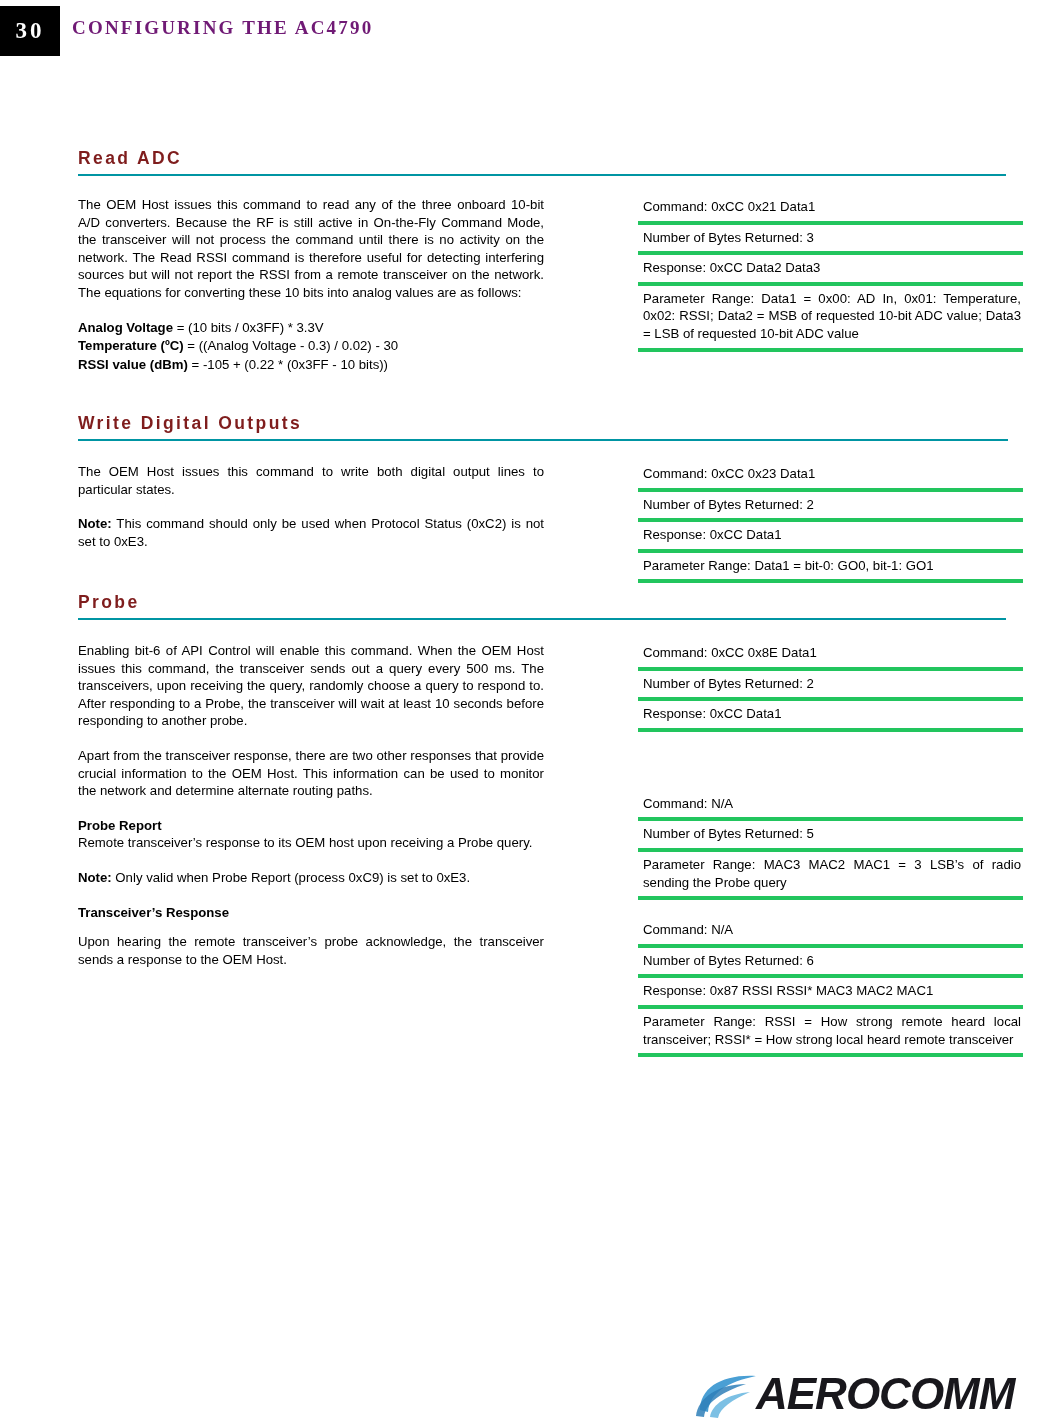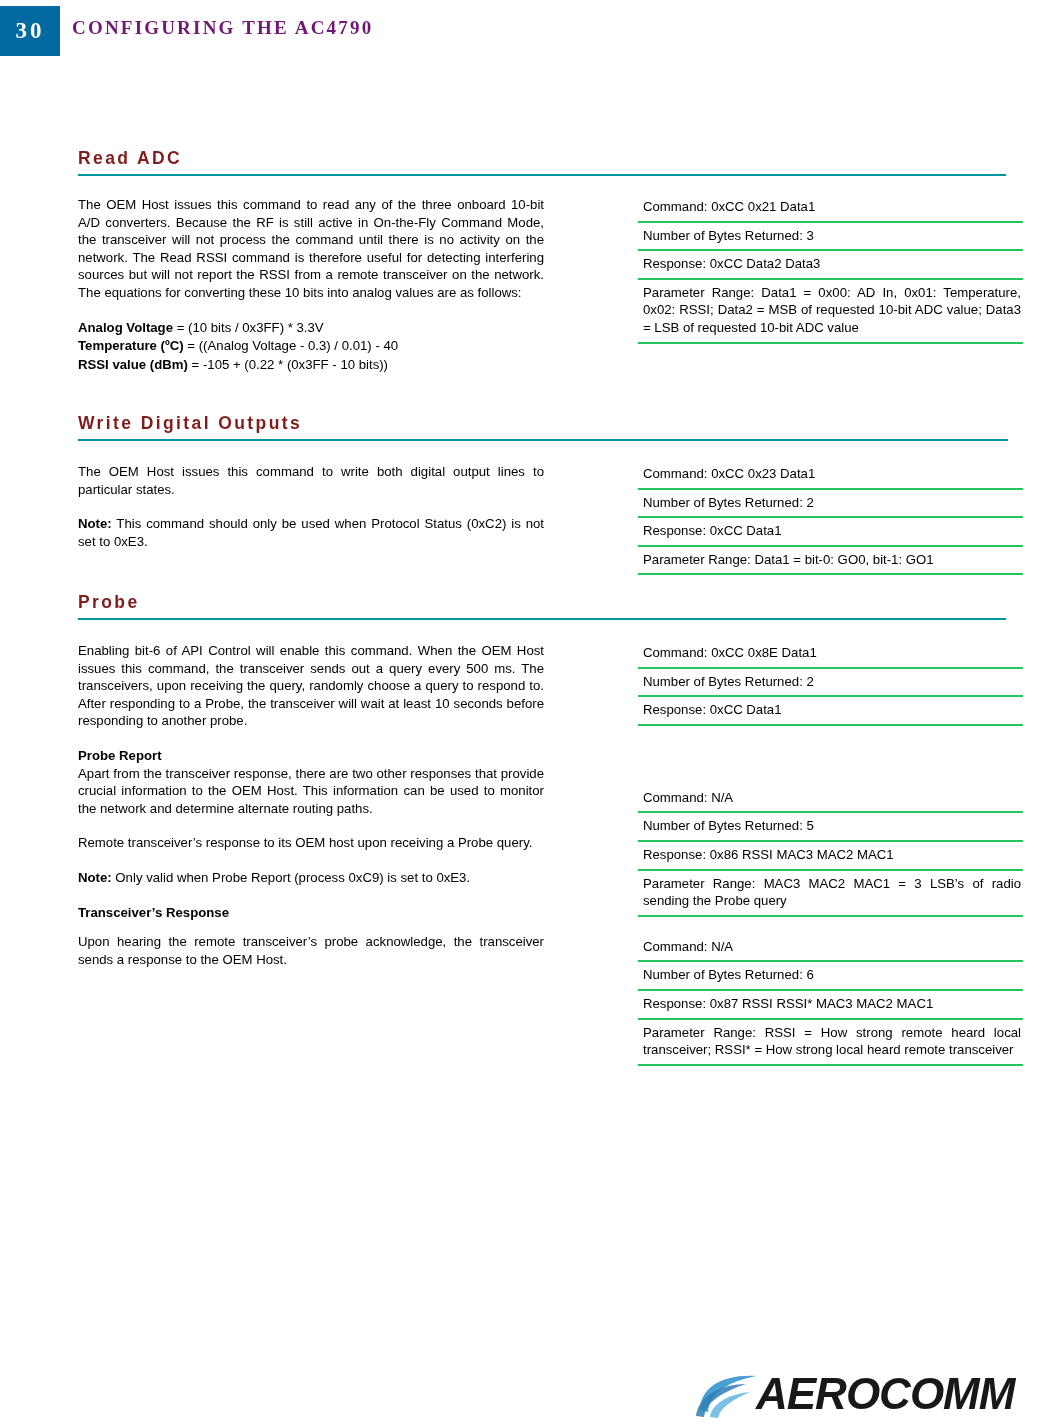--- a/index.html
+++ b/index.html
@@ -23,21 +23,21 @@
     top: 0;
     width: 1044px;
     height: 60px;
   }
   .page-number-box {
     position: absolute;
     left: 0;
     top: 6px;
     width: 60px;
     height: 50px;
-    background: #0369a1;
+    background: #000000;
     color: #ffffff;
     font-family: "Liberation Serif", serif;
     font-weight: bold;
     font-size: 23px;
     letter-spacing: 3px;
     display: flex;
     align-items: center;
     justify-content: center;
   }
   .header-title {
@@ -105,21 +105,21 @@
     line-height: 18.5px;
   }
   .formula-line { white-space: nowrap; }
 
   
   .spec-table {
     width: 385px;
     border-collapse: collapse;
   }
   .spec-table td {
-    border-bottom: 2px solid #22c55e;
+    border-bottom: 4px solid #22c55e;
     padding: 4px 2px 5px 5px;
     font-size: 13.2px;
     line-height: 17.6px;
     vertical-align: top;
     text-align: justify;
   }
   .spec-table tr:first-child td {
     border-top: none;
     padding-top: 2px;
   }
@@ -167,21 +167,21 @@
 
 <div class="section" style="top:148px;">
   <h2 class="section-heading">Read ADC</h2>
   <div class="heading-rule" style="width:928px;"></div>
 
   <div style="position:relative; height:280px; margin-top:20px;">
     <div class="col-left">
       <p class="para">The OEM Host issues this command to read any of the three onboard 10-bit A/D converters.  Because the RF is still active in On-the-Fly Command Mode, the transceiver will not process the command until there is no activity on the network.  The Read RSSI command is therefore useful for detecting interfering sources but will not report the RSSI from a remote transceiver on the network.  The equations for converting these 10 bits into analog values are as follows:</p>
       <div class="formula-block">
         <div class="formula-line"><span class="b">Analog Voltage</span><span> = (10 bits / 0x3FF) * 3.3V</span></div>
-        <div class="formula-line"><span class="b">Temperature (ºC)</span><span> = ((Analog Voltage - 0.3) / 0.01) - 40</span></div>
+        <div class="formula-line"><span class="b">Temperature (ºC)</span><span> = ((Analog Voltage - 0.3) / 0.02) - 30</span></div>
         <div class="formula-line"><span class="b">RSSI value (dBm)</span><span> = -105 + (0.22 * (0x3FF - 10 bits))</span></div>
       </div>
     </div>
 
     <div class="col-right">
       <table class="spec-table">
         <tbody>
             <tr>
               <td>Command: 0xCC 0x21 Data1</td>
             </tr>
@@ -231,22 +231,22 @@
   </div>
 </div>
 
 <div class="section" style="top:592px;">
   <h2 class="section-heading">Probe</h2>
   <div class="heading-rule" style="width:928px;"></div>
 
   <div style="position:relative; height:420px; margin-top:22px;">
     <div class="col-left">
       <p class="para">Enabling bit-6 of API Control will enable this command.  When the OEM Host issues this command, the transceiver sends out a query every 500 ms.  The transceivers, upon receiving the query, randomly choose a query to respond to.  After responding to a Probe, the transceiver will wait at least 10 seconds before responding to another probe.</p>
+      <p class="para">Apart from the transceiver response, there are two other responses that provide crucial information to the OEM Host.  This information can be used to monitor the network and determine alternate routing paths.</p>
       <p class="para tight b" style="margin-bottom:0;">Probe Report</p>
-      <p class="para">Apart from the transceiver response, there are two other responses that provide crucial information to the OEM Host.  This information can be used to monitor the network and determine alternate routing paths.</p>
       <p class="para">Remote transceiver’s response to its OEM host upon receiving a Probe query.</p>
       <p class="para"><span class="b">Note:</span><span> Only valid when Probe Report (process 0xC9) is set to 0xE3.</span></p>
       <p class="para tight b" style="margin-bottom:12px;">Transceiver’s Response</p>
       <p class="para last">Upon hearing the remote transceiver’s probe acknowledge, the transceiver sends a response to the OEM Host.</p>
     </div>
 
     <div class="col-right">
       <table class="spec-table">
         <tbody>
             <tr>
@@ -263,23 +263,20 @@
 
       <div style="height:61px;"></div>
 
       <table class="spec-table">
         <tbody>
             <tr>
               <td>Command: N/A</td>
             </tr>
         <tr>
               <td>Number of Bytes Returned: 5</td>
-            </tr>
-        <tr>
-              <td>Response: 0x86 RSSI MAC3 MAC2 MAC1</td>
             </tr>
         <tr>
               <td class="justify-all">Parameter Range: MAC3 MAC2 MAC1 = 3 LSB’s of radio sending the Probe query</td>
             </tr>
       </tbody>
         </table>
 
       <div style="height:19px;"></div>
 
       <table class="spec-table">

